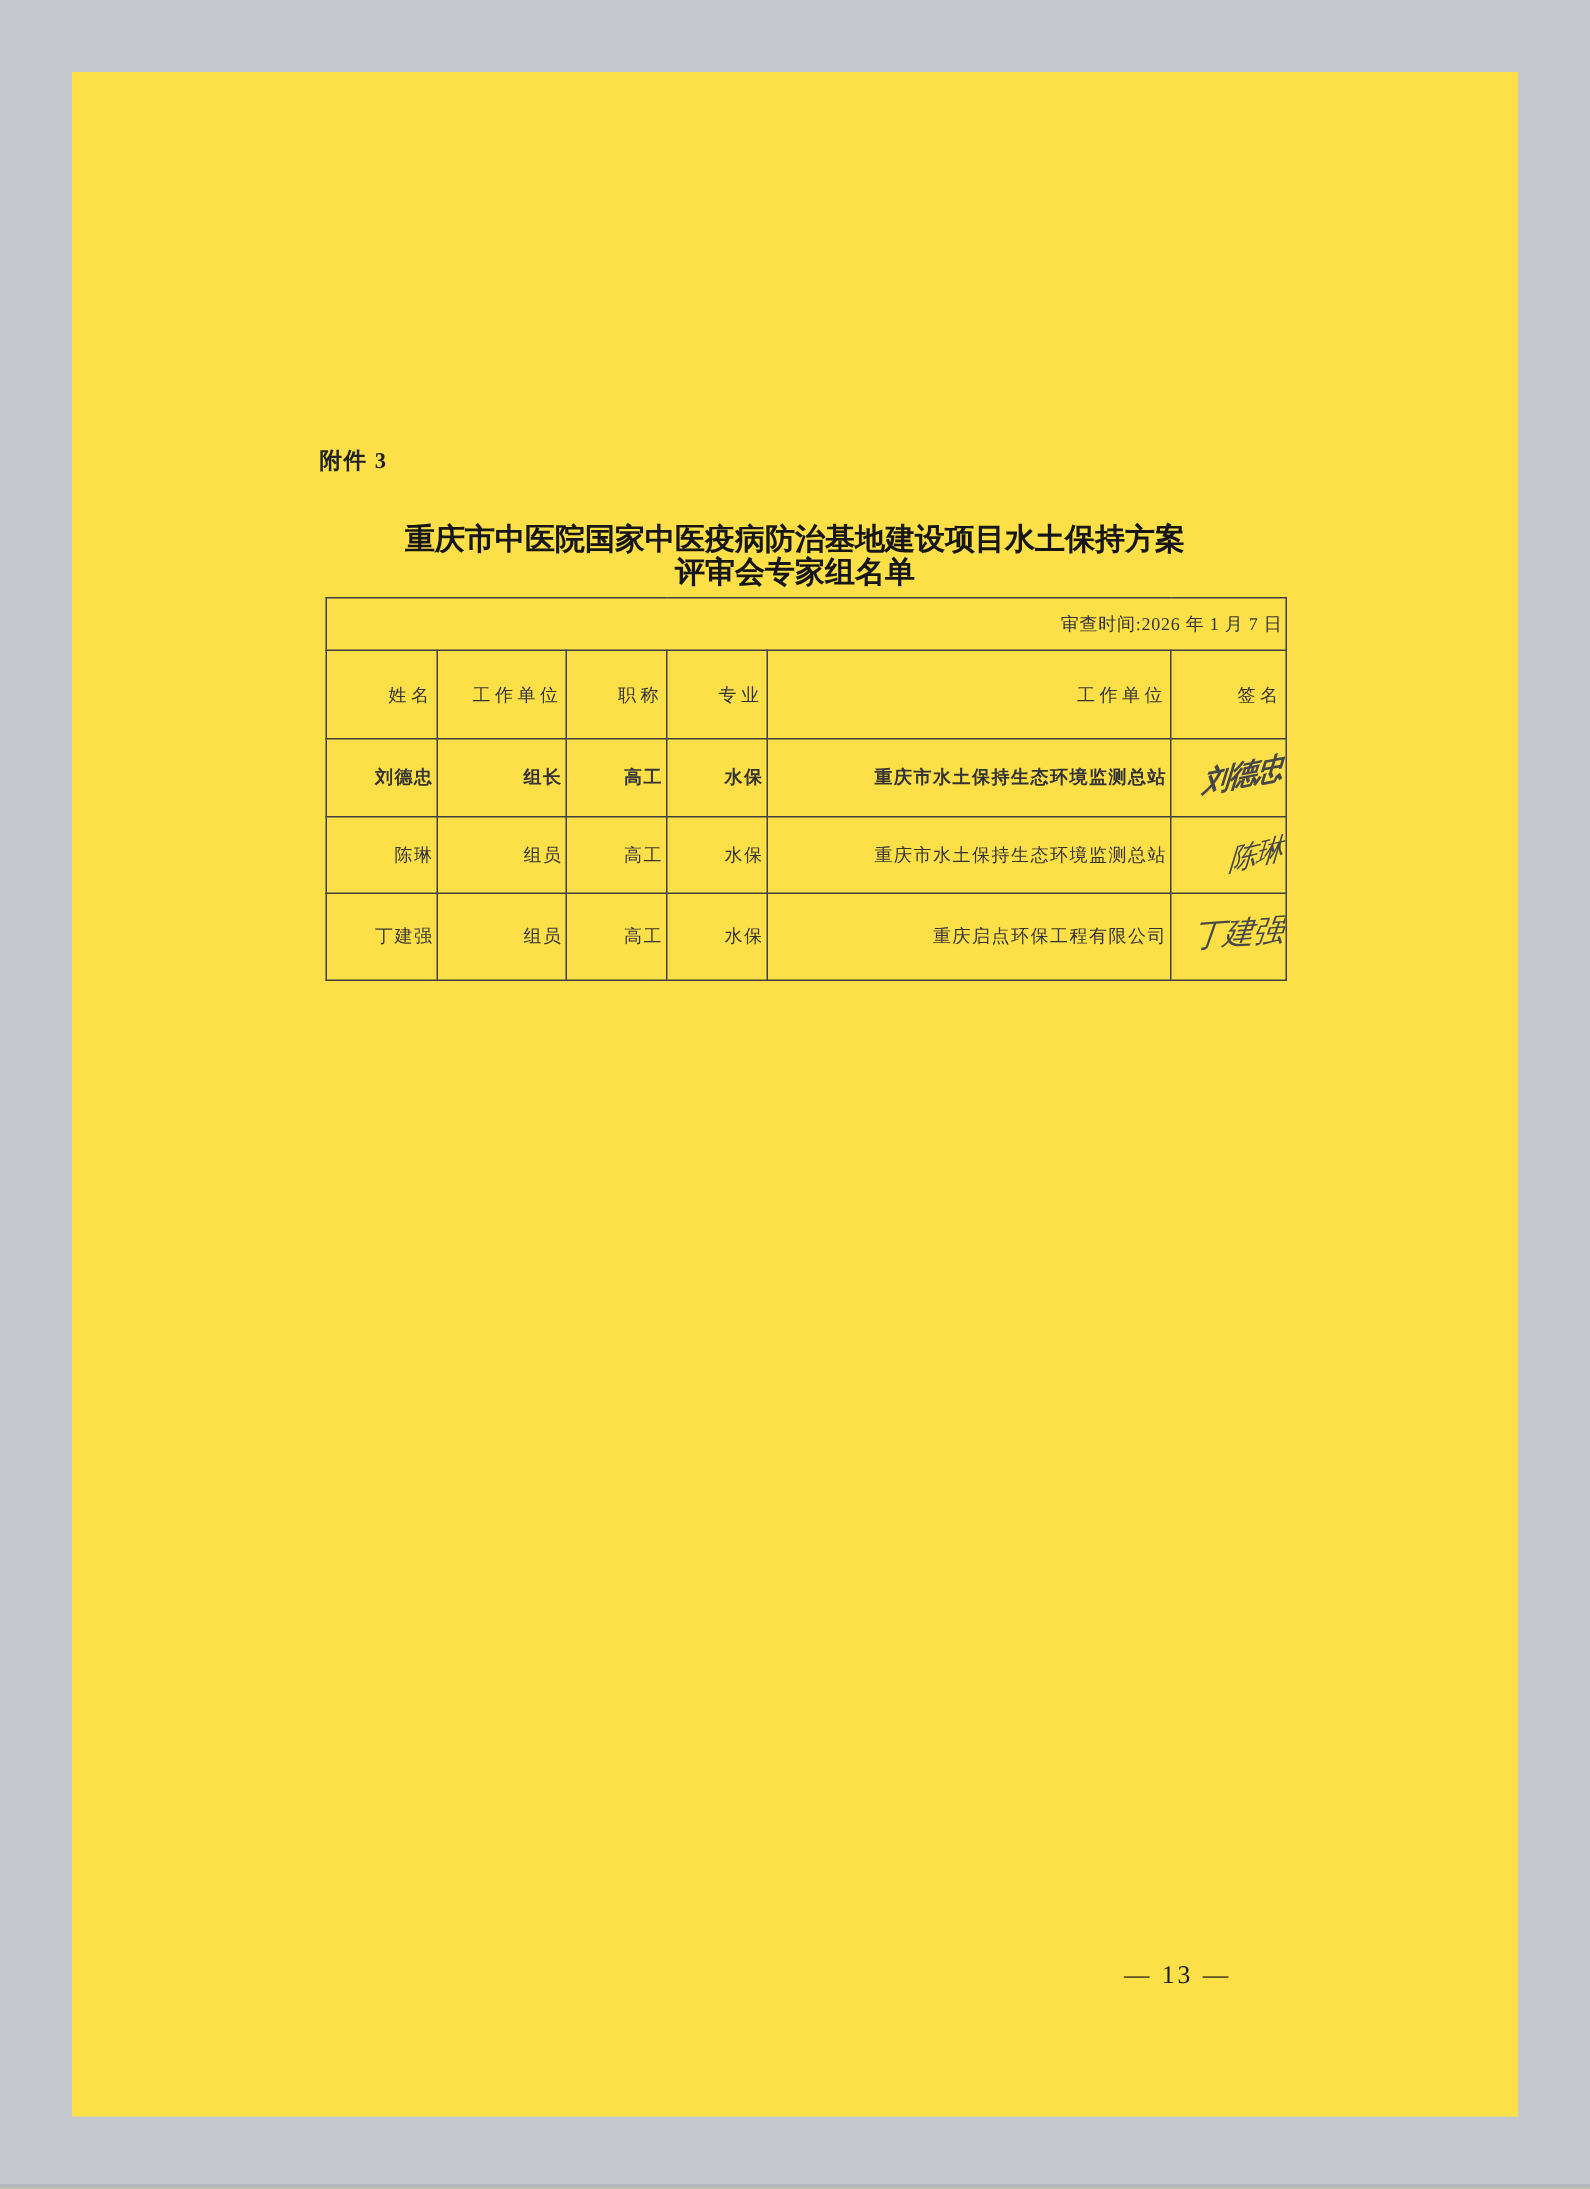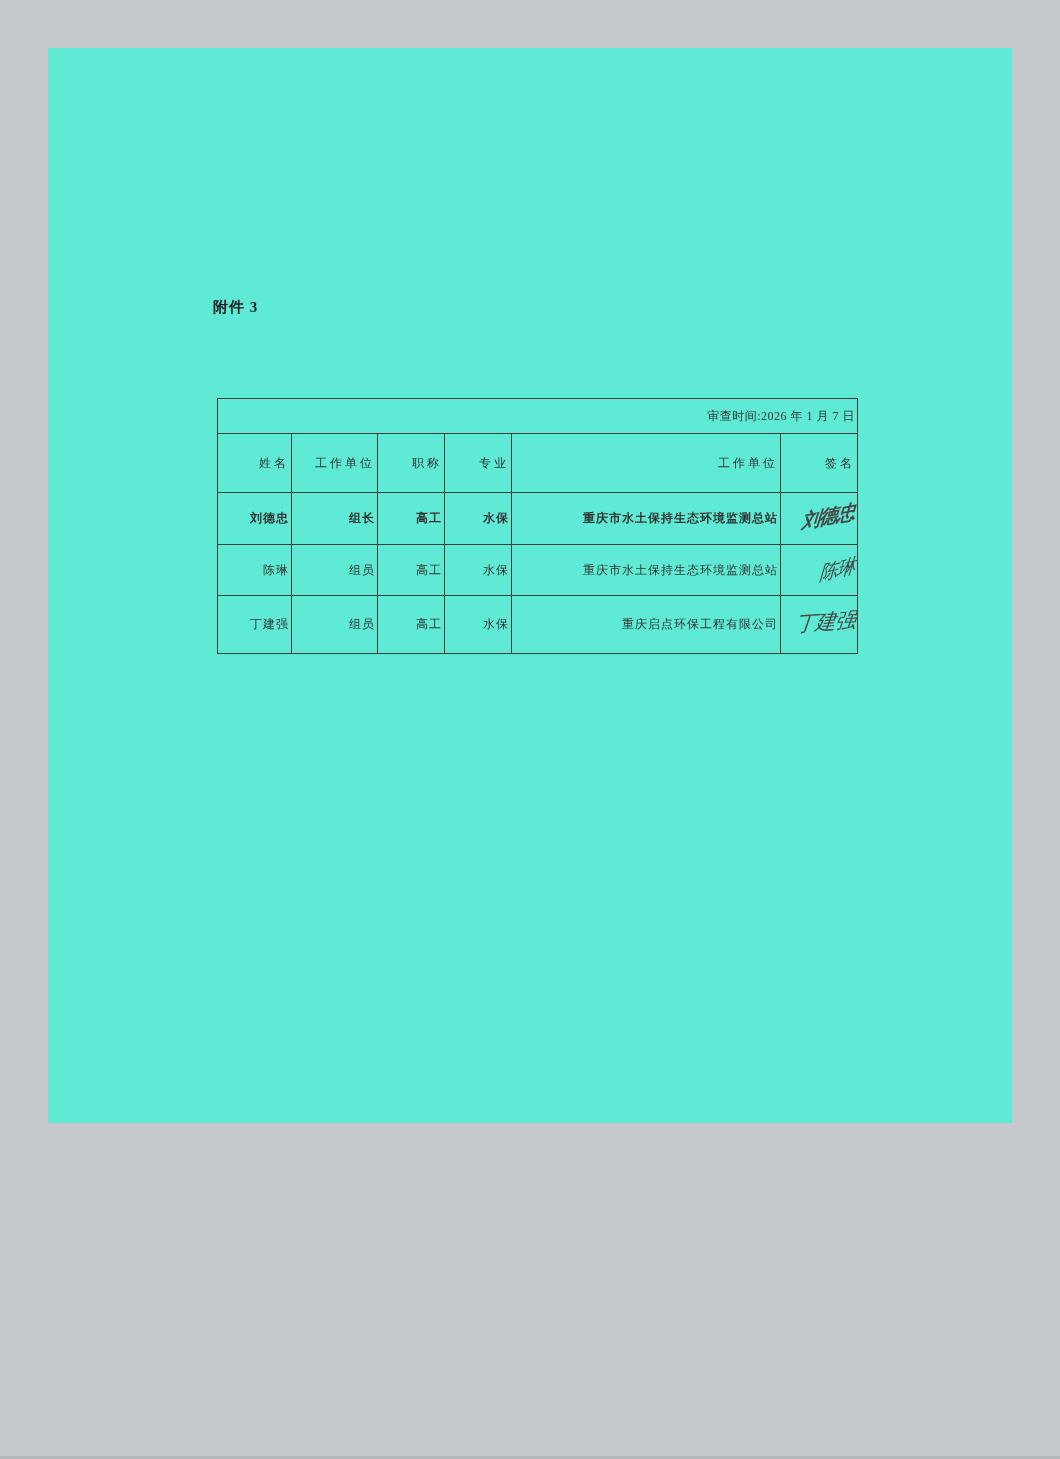--- a/index.html
+++ b/index.html
@@ -13,22 +13,22 @@
     position: relative;
     font-family: "Liberation Serif", "DejaVu Serif", serif;
     color: #2f2f2f;
     overflow: hidden;
   }
   .paper {
     position: absolute;
     left: 48px;
     top: 48px;
     width: 964px;
-    height: 1075px;
-    background: #5eead4;
+    height: 1363px;
+    background: #fde047;
   }
   .attachment-label {
     position: absolute;
     left: 165px;
     top: 250px;
     font-size: 15px;
     font-weight: bold;
     letter-spacing: 1px;
     color: #222;
   }
@@ -110,20 +110,24 @@
     background: #b4b8bc;
   }
 </style>
 </head>
 <body>
 
 <div class="paper">
 
   <div class="attachment-label">附件 3</div>
 
+  <div class="doc-title">
+    <div>重庆市中医院国家中医疫病防治基地建设项目水土保持方案</div>
+    <div>评审会专家组名单</div>
+  </div>
 
   <table class="expert-table">
     <colgroup>
       <col style="width:74px">
       <col style="width:86px">
       <col style="width:67px">
       <col style="width:67px">
       <col style="width:269px">
       <col style="width:77px">
     </colgroup>
@@ -168,16 +172,19 @@
         <td class="cell-text">高工</td>
         <td class="cell-text">水保</td>
         <td class="cell-text">重庆启点环保工程有限公司</td>
         <td>
           <span class="sig sig-3">丁建强</span>
         </td>
       </tr>
     </tbody>
   </table>
 
+  <div class="page-number">
+    <span class="page-number-inner">— 13 —</span>
+  </div>
 
 </div>
 
 <div class="bottom-edge"></div>
 
 </body></html>

